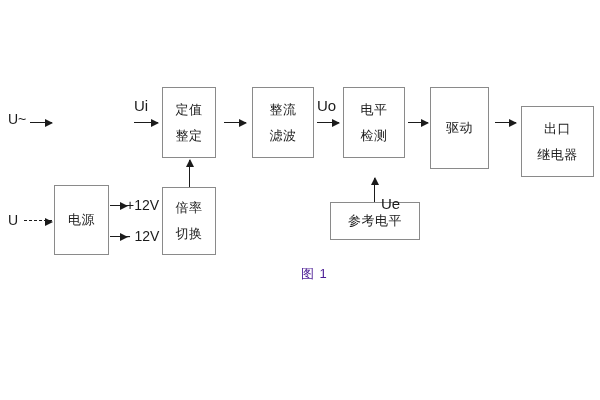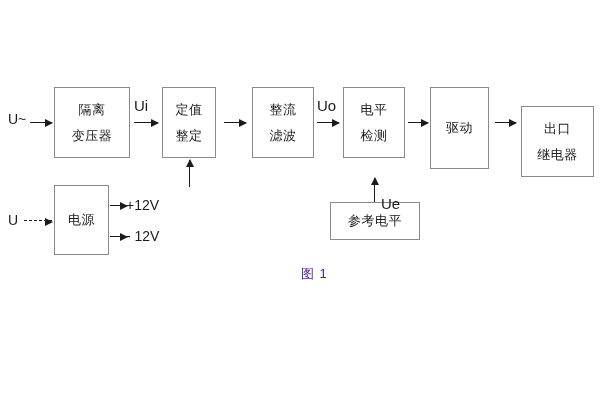--- a/index.html
+++ b/index.html
@@ -104,24 +104,20 @@
   }
 </style>
 </head>
 <body>
 
 <div id="canvas">
 
   <div class="label big" style="left:8px; top:112px;">U~</div>
   <div class="harrow" style="left:30px; top:122px; width:22px;"></div>
 
-  <div class="block" style="left:54px; top:87px; width:76px; height:71px;">
-    <div class="line">隔离</div>
-    <div class="line">变压器</div>
-  </div>
 
   <div class="label" style="left:134px; top:98px;">Ui</div>
   <div class="harrow" style="left:134px; top:122px; width:24px;"></div>
 
   <div class="block" style="left:162px; top:87px; width:54px; height:71px;">
     <div class="line">定值</div>
     <div class="line">整定</div>
   </div>
 
   <div class="harrow" style="left:224px; top:122px; width:22px;"></div>
@@ -158,20 +154,24 @@
   <div class="block single" style="left:54px; top:185px; width:55px; height:70px;">
     <div class="line">电源</div>
   </div>
 
   <div class="harrow" style="left:110px; top:205px; width:17px;"></div>
   <div class="label big" style="left:126px; top:198px;">+12V</div>
 
   <div class="harrow" style="left:110px; top:236px; width:17px;"></div>
   <div class="label big" style="left:126px; top:229px;">- 12V</div>
 
+  <div class="block" style="left:162px; top:187px; width:54px; height:68px;">
+    <div class="line">倍率</div>
+    <div class="line">切换</div>
+  </div>
 
   <div class="varrow" style="left:189px; top:160px; height:27px;"></div>
 
   <div class="block single" style="left:330px; top:202px; width:90px; height:38px;">
     <div class="line">参考电平</div>
   </div>
 
   <div class="varrow" style="left:374px; top:178px; height:24px;"></div>
   <div class="label" style="left:381px; top:196px;">Ue</div>
 

